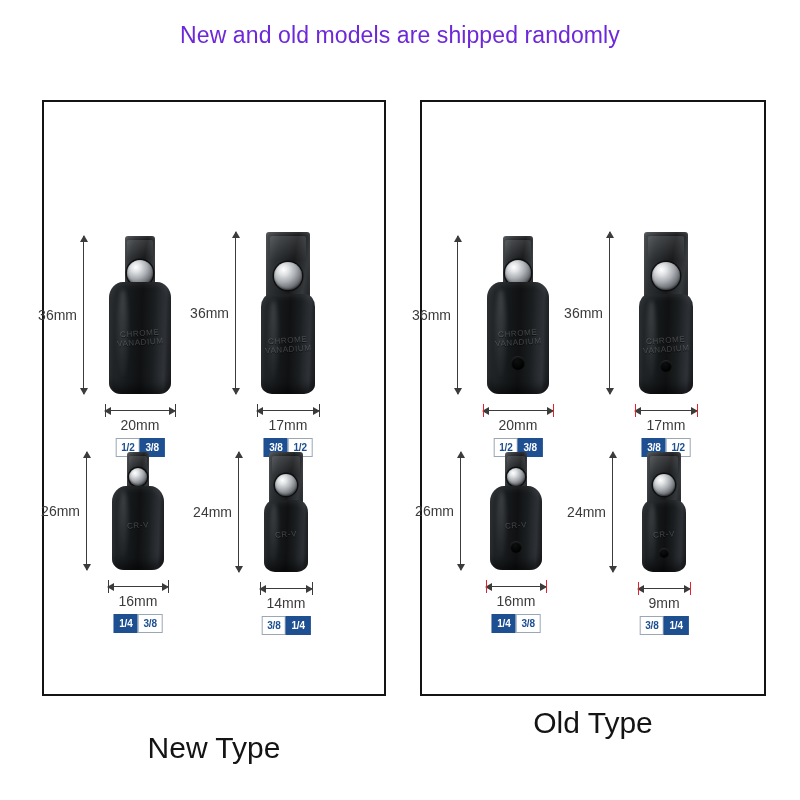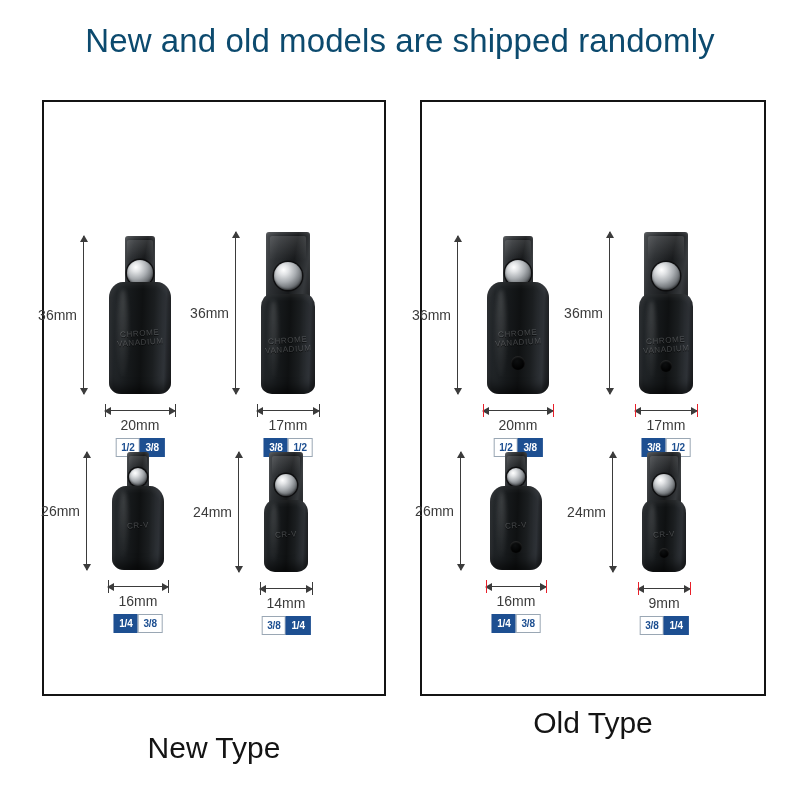--- a/index.html
+++ b/index.html
@@ -14,22 +14,22 @@
     font-family: "Liberation Sans", sans-serif;
     overflow: hidden;
   }
 
   .page-title {
     position: absolute;
     top: 22px;
     left: 0;
     width: 800px;
     text-align: center;
-    font-size: 33px;
-    color: #0c4a6e;
+    font-size: 23px;
+    color: #6d28d9;
     letter-spacing: 0.1px;
     white-space: nowrap;
   }
 
   .panel {
     position: absolute;
     border: 2px solid #141414;
     background: #ffffff;
     box-sizing: border-box;
   }

